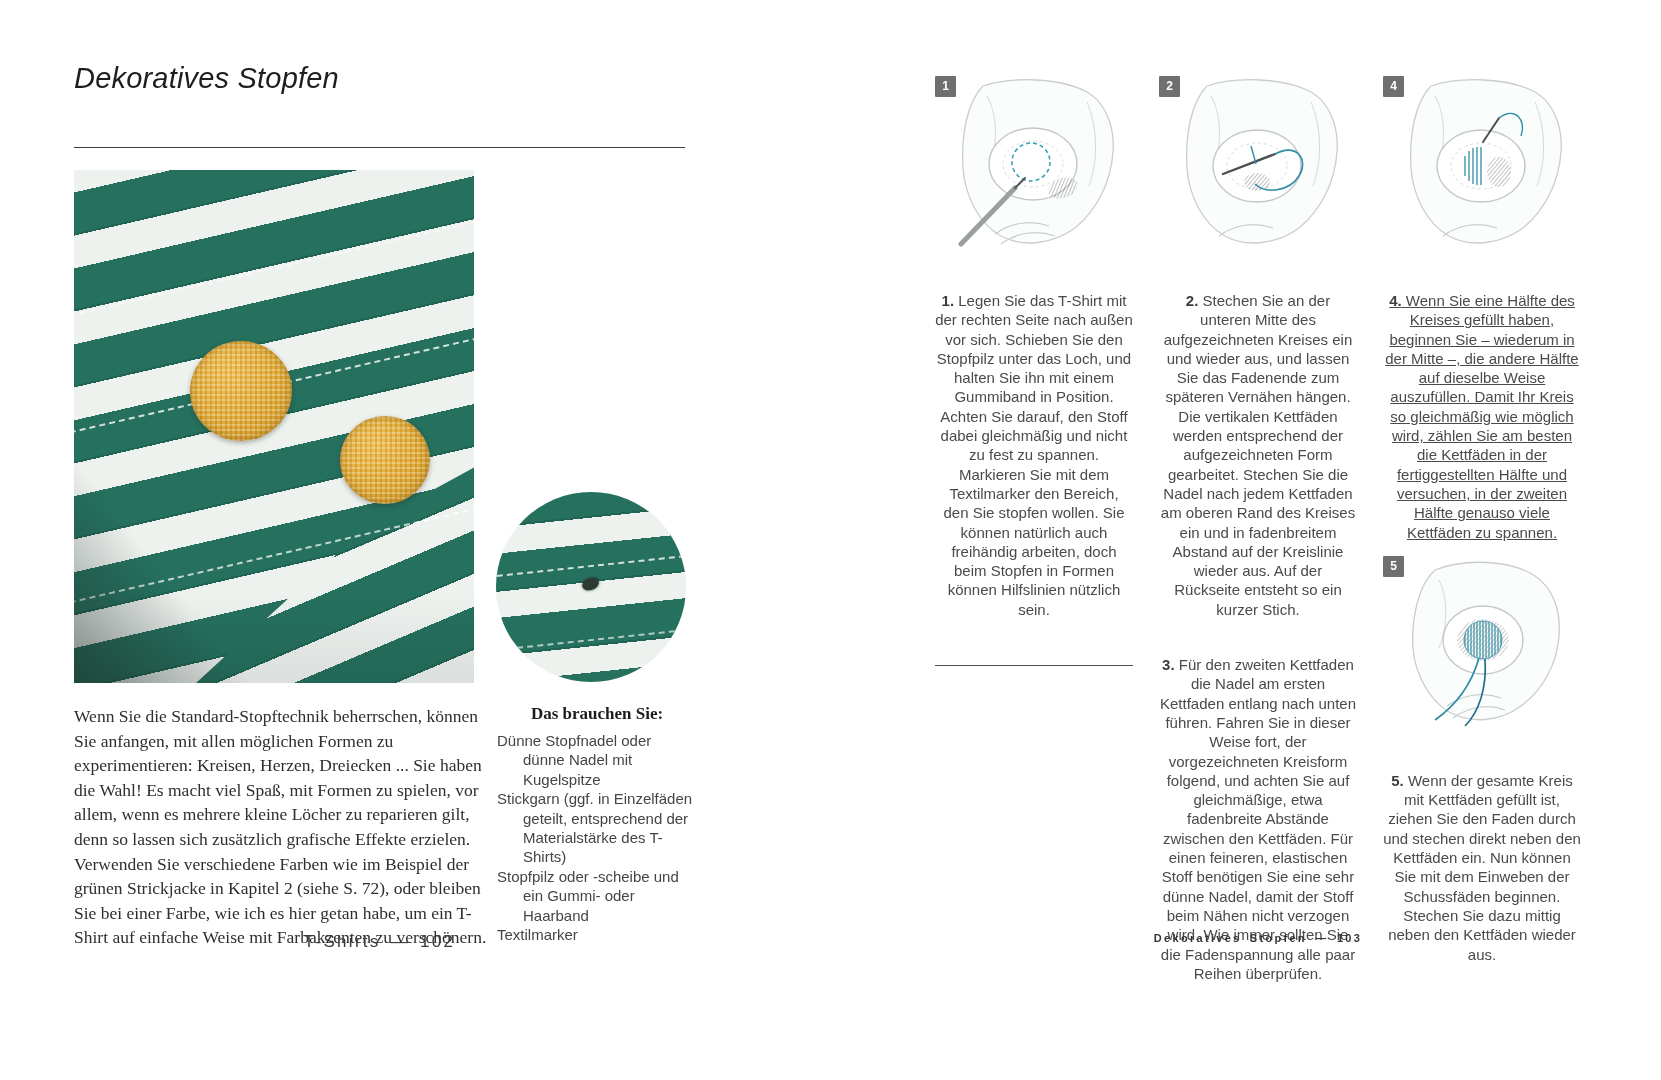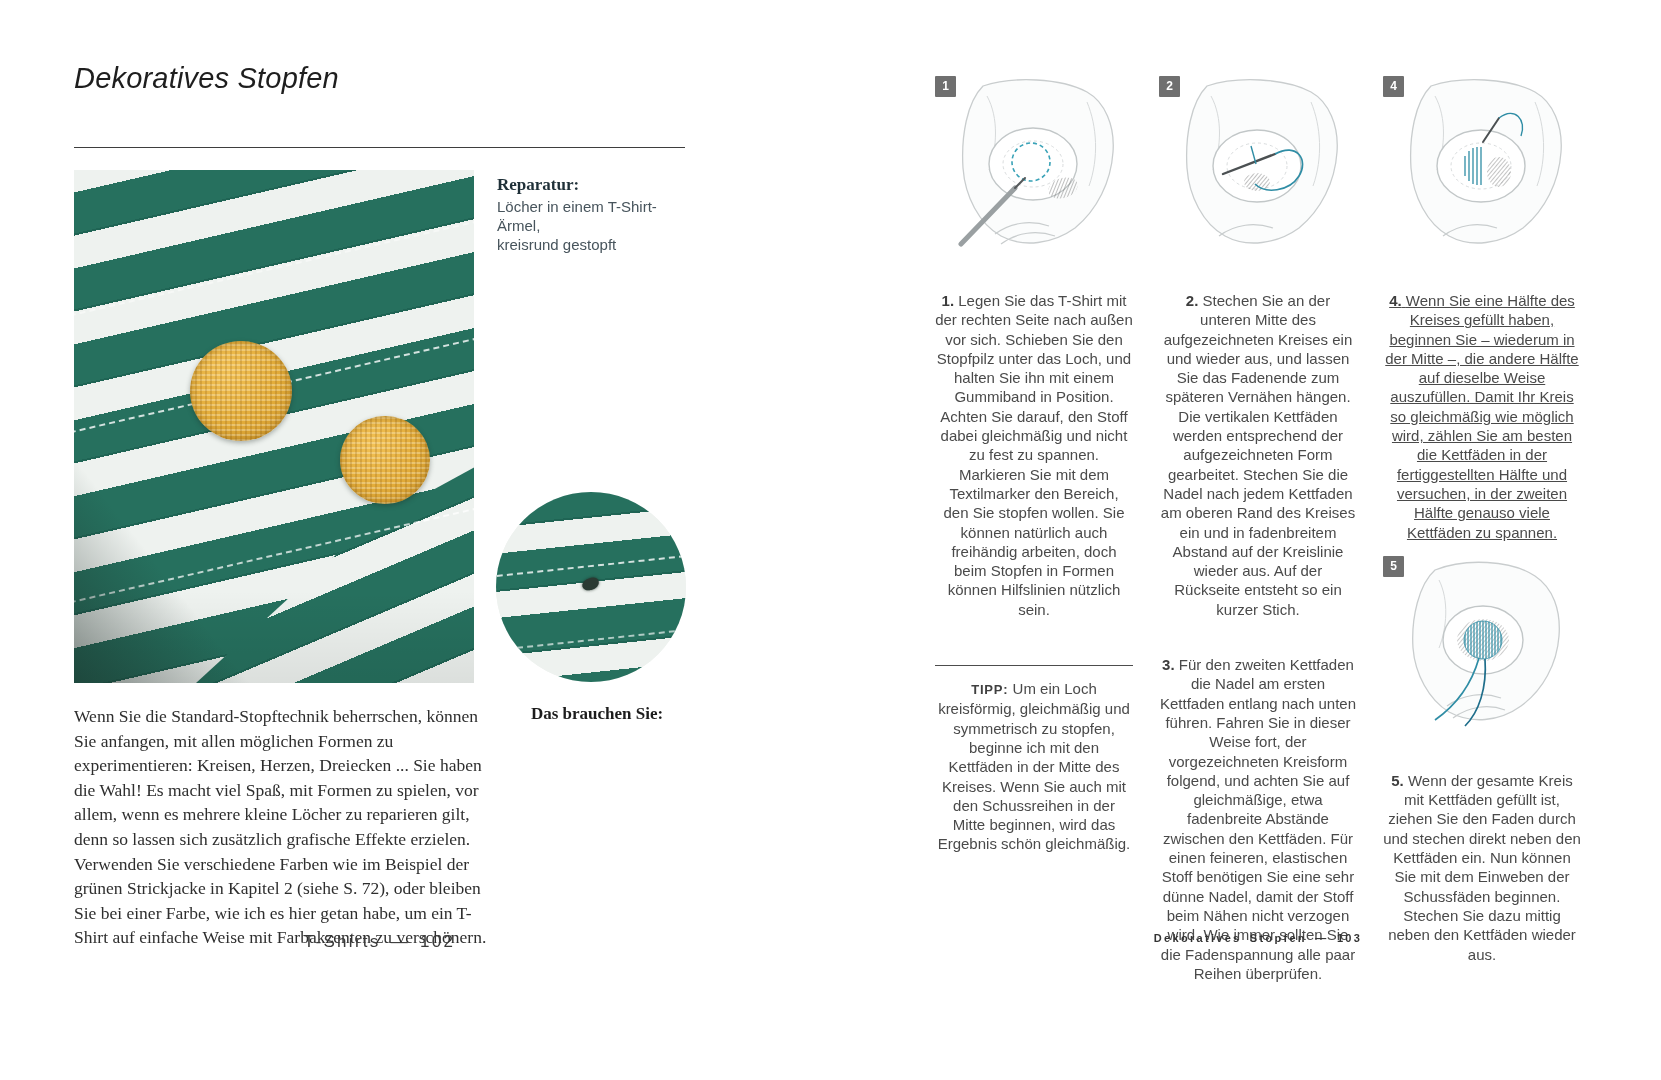--- a/index.html
+++ b/index.html
@@ -84,37 +84,38 @@
     <div class="stripes stripes-a"></div>
     <div class="stripes stripes-b"></div>
     <div class="seam seam-3"></div>
     <div class="seam seam-1"></div>
     <div class="seam seam-2"></div>
     <div class="darn darn-1"></div>
     <div class="darn darn-2"></div>
     <div class="photo-shade"></div>
   </figure>
 
-  <aside class="caption">
-    <p class="cap-head">Reparatur:</p>
-    <p class="cap-body"><span>Löcher in einem T-Shirt-Ärmel,</span><br>
-      <span>kreisrund gestopft</span></p>
-  </aside>
 
   <figure class="photo-circle">
     <div class="circle-stripes"></div>
     <div class="cstitch cstitch-1"></div>
     <div class="cstitch cstitch-2"></div>
     <div class="hole"></div>
   </figure>
 
   <p class="intro">Wenn Sie die Standard-Stopftechnik beherrschen, können Sie anfangen, mit allen möglichen Formen zu experimentieren: Kreisen, Herzen, Dreiecken ... Sie haben die Wahl! Es macht viel Spaß, mit Formen zu spielen, vor allem, wenn es mehrere kleine Löcher zu reparieren gilt, denn so lassen sich zusätzlich grafische Effekte erzielen. Verwenden Sie verschiedene Farben wie im Beispiel der grünen Strickjacke in Kapitel 2 (siehe S. 72), oder bleiben Sie bei einer Farbe, wie ich es hier getan habe, um ein T-Shirt auf einfache Weise mit Farbakzenten zu verschönern.</p>
 
   <div class="materials">
     <p class="mat-head">Das brauchen Sie:</p>
+    <ul>
+      <li>Dünne Stopfnadel oder dünne Nadel mit Kugelspitze</li>
+      <li>Stickgarn (ggf. in Einzelfäden geteilt, entsprechend der Materialstärke des T-Shirts)</li>
+      <li>Stopfpilz oder -scheibe und ein Gummi- oder Haarband</li>
+      <li>Textilmarker</li>
+    </ul>
   </div>
 
   <div class="footer footer-left">T-Shirts — 102</div>
 
   <div class="col col-1">
     <figure class="step-fig">
       <svg viewBox="0 0 198 180">
         <defs>
             <pattern id="h1" width="3" height="3" patternUnits="userSpaceOnUse" patternTransform="rotate(40)">
           <line x1="0" y1="0" x2="0" y2="3" stroke="#5a5a5a" stroke-width="0.9"></line>
@@ -131,23 +132,20 @@
         <circle cx="96" cy="86" r="19" fill="none" stroke="#39a2b7" stroke-width="1.6" stroke-dasharray="4 3"></circle>
         <line x1="26" y1="168" x2="80" y2="112" stroke="#9aa0a2" stroke-width="5" stroke-linecap="round"></line>
         <line x1="80" y1="112" x2="90" y2="102" stroke="#55595b" stroke-width="2" stroke-linecap="round"></line>
       </svg>
       <span class="badge">1</span>
     </figure>
     <p class="step">
       <span class="stepnum">1.</span>
       <span>Legen Sie das T-Shirt mit der rechten Seite nach außen vor sich. Schieben Sie den Stopfpilz unter das Loch, und halten Sie ihn mit einem Gummiband in Position. Achten Sie darauf, den Stoff dabei gleichmäßig und nicht zu fest zu spannen. Markieren Sie mit dem Textilmarker den Bereich, den Sie stopfen wollen. Sie können natürlich auch freihändig arbeiten, doch beim Stopfen in Formen können Hilfslinien nützlich sein.</span></p>
     <div class="tip-rule"></div>
-    <p class="step tip">
-      <span class="tip-label">TIPP:</span>
-      <span>Um ein Loch kreisförmig, gleichmäßig und symmetrisch zu stopfen, beginne ich mit den Kettfäden in der Mitte des Kreises. Wenn Sie auch mit den Schussreihen in der Mitte beginnen, wird das Ergebnis schön gleichmäßig.</span></p>
   </div>
 
   <div class="col col-2">
     <figure class="step-fig">
       <svg viewBox="0 0 198 180">
         <defs>
             <pattern id="h2" width="3" height="3" patternUnits="userSpaceOnUse" patternTransform="rotate(40)">
           <line x1="0" y1="0" x2="0" y2="3" stroke="#5a5a5a" stroke-width="0.9"></line>
             </pattern>
           </defs>

